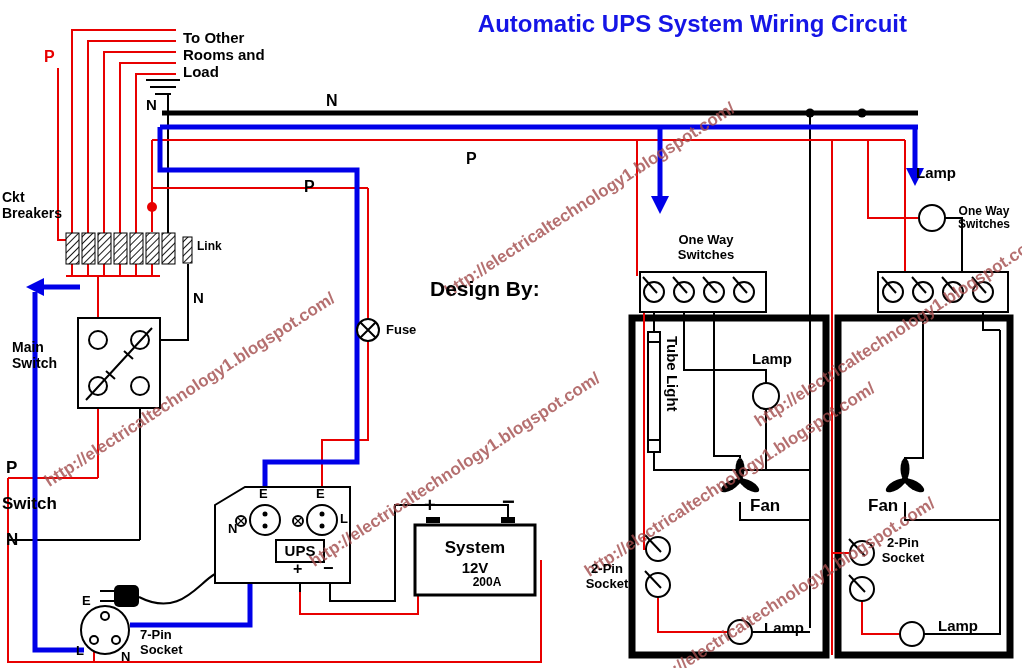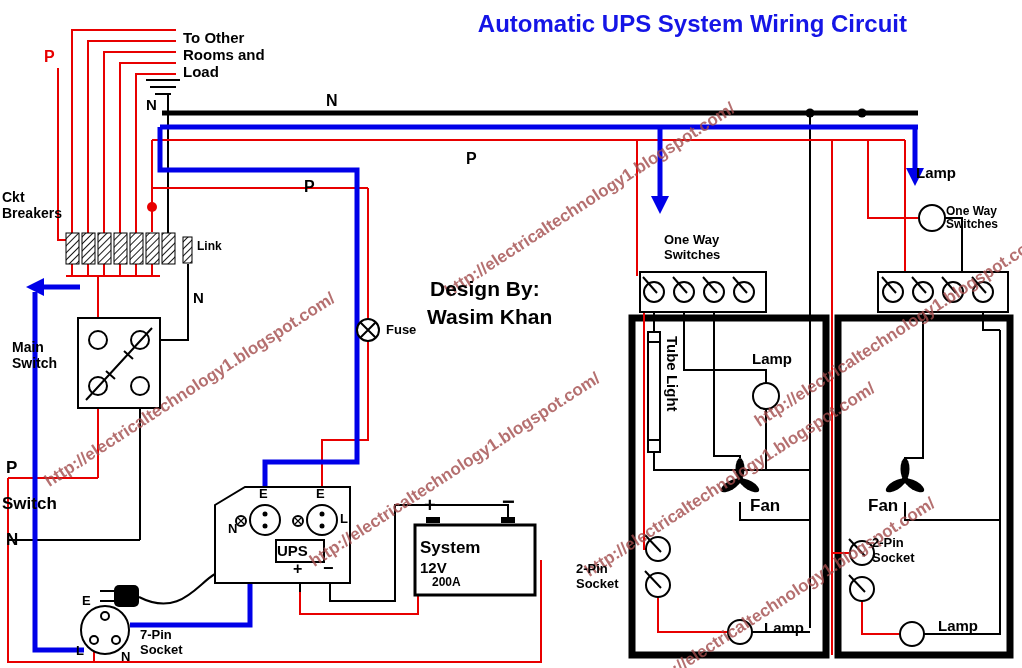--- a/index.html
+++ b/index.html
@@ -4,21 +4,21 @@
 <style>
   :root{
     --title:#1515e6; --phase:#e80000; --neutral:#0000e8; --wire:#000000; --watermark:#a34d4d;
   }
   *{box-sizing:border-box}
   body{margin:0;font-family:"Liberation Sans",sans-serif;background:#888}
   .canvas{position:relative;width:1022px;height:668px;background:#fff;overflow:hidden;margin:0 auto}
   svg.wires{position:absolute;left:0;top:0}
   .lbl{position:absolute;font-weight:bold;color:#000;line-height:1.12}
   .red{color:var(--phase)}
-  .center{text-align:left}
+  .center{text-align:center}
   .title-line{position:absolute;left:287px;width:620px;text-align:right;font-size:24px;font-weight:bold;color:var(--title);white-space:nowrap}
   .wm{position:absolute;font-size:17px;font-weight:bold;color:var(--watermark);opacity:.8;white-space:nowrap;
       transform:translate(-50%,-50%) rotate(-33deg);pointer-events:none}
   .vtext{writing-mode:vertical-rl}
   
   .wr{stroke:var(--phase);stroke-width:2;fill:none}
   .wb{stroke:var(--neutral);stroke-width:5;fill:none}
   .wk{stroke:#000;stroke-width:2;fill:none}
   .wk1{stroke:#000;stroke-width:1.2;fill:none}
   .wk5{stroke:#000;stroke-width:5;fill:none}
@@ -211,21 +211,20 @@
   <div class="lbl" style="left:2px;top:190px;width:70px;font-size:14px">Ckt Breakers</div>
   <div class="lbl" style="left:197px;top:240px;font-size:12px">Link</div>
   <div class="lbl" style="left:326px;top:92px;font-size:16px">N</div>
   <div class="lbl" style="left:466px;top:150px;font-size:16px">P</div>
   <div class="lbl" style="left:304px;top:178px;font-size:16px">P</div>
   <div class="lbl" style="left:193px;top:290px;font-size:15px">N</div>
   <div class="lbl" style="left:12px;top:340px;width:56px;font-size:14px">Main Switch</div>
   <div class="lbl" style="left:386px;top:323px;font-size:13px">Fuse</div>
 
   <div class="lbl" style="left:430px;top:277px;font-size:21px">Design By:</div>
-  <div class="lbl" style="left:427px;top:305px;font-size:21px">Wasim Khan</div>
 
   <div class="lbl" style="left:6px;top:458px;font-size:17px">P</div>
   <div class="lbl" style="left:2px;top:494px;font-size:17px">Switch</div>
   <div class="lbl" style="left:6px;top:530px;font-size:17px">N</div>
 
   <div class="lbl center" style="left:277px;top:543px;width:46px;font-size:15px">UPS</div>
   <div class="lbl" style="left:293px;top:560px;font-size:16px">+</div>
   <div class="lbl" style="left:323px;top:558px;font-size:18px">−</div>
   <div class="lbl" style="left:259px;top:487px;font-size:13px">E</div>
   <div class="lbl" style="left:316px;top:487px;font-size:13px">E</div>

